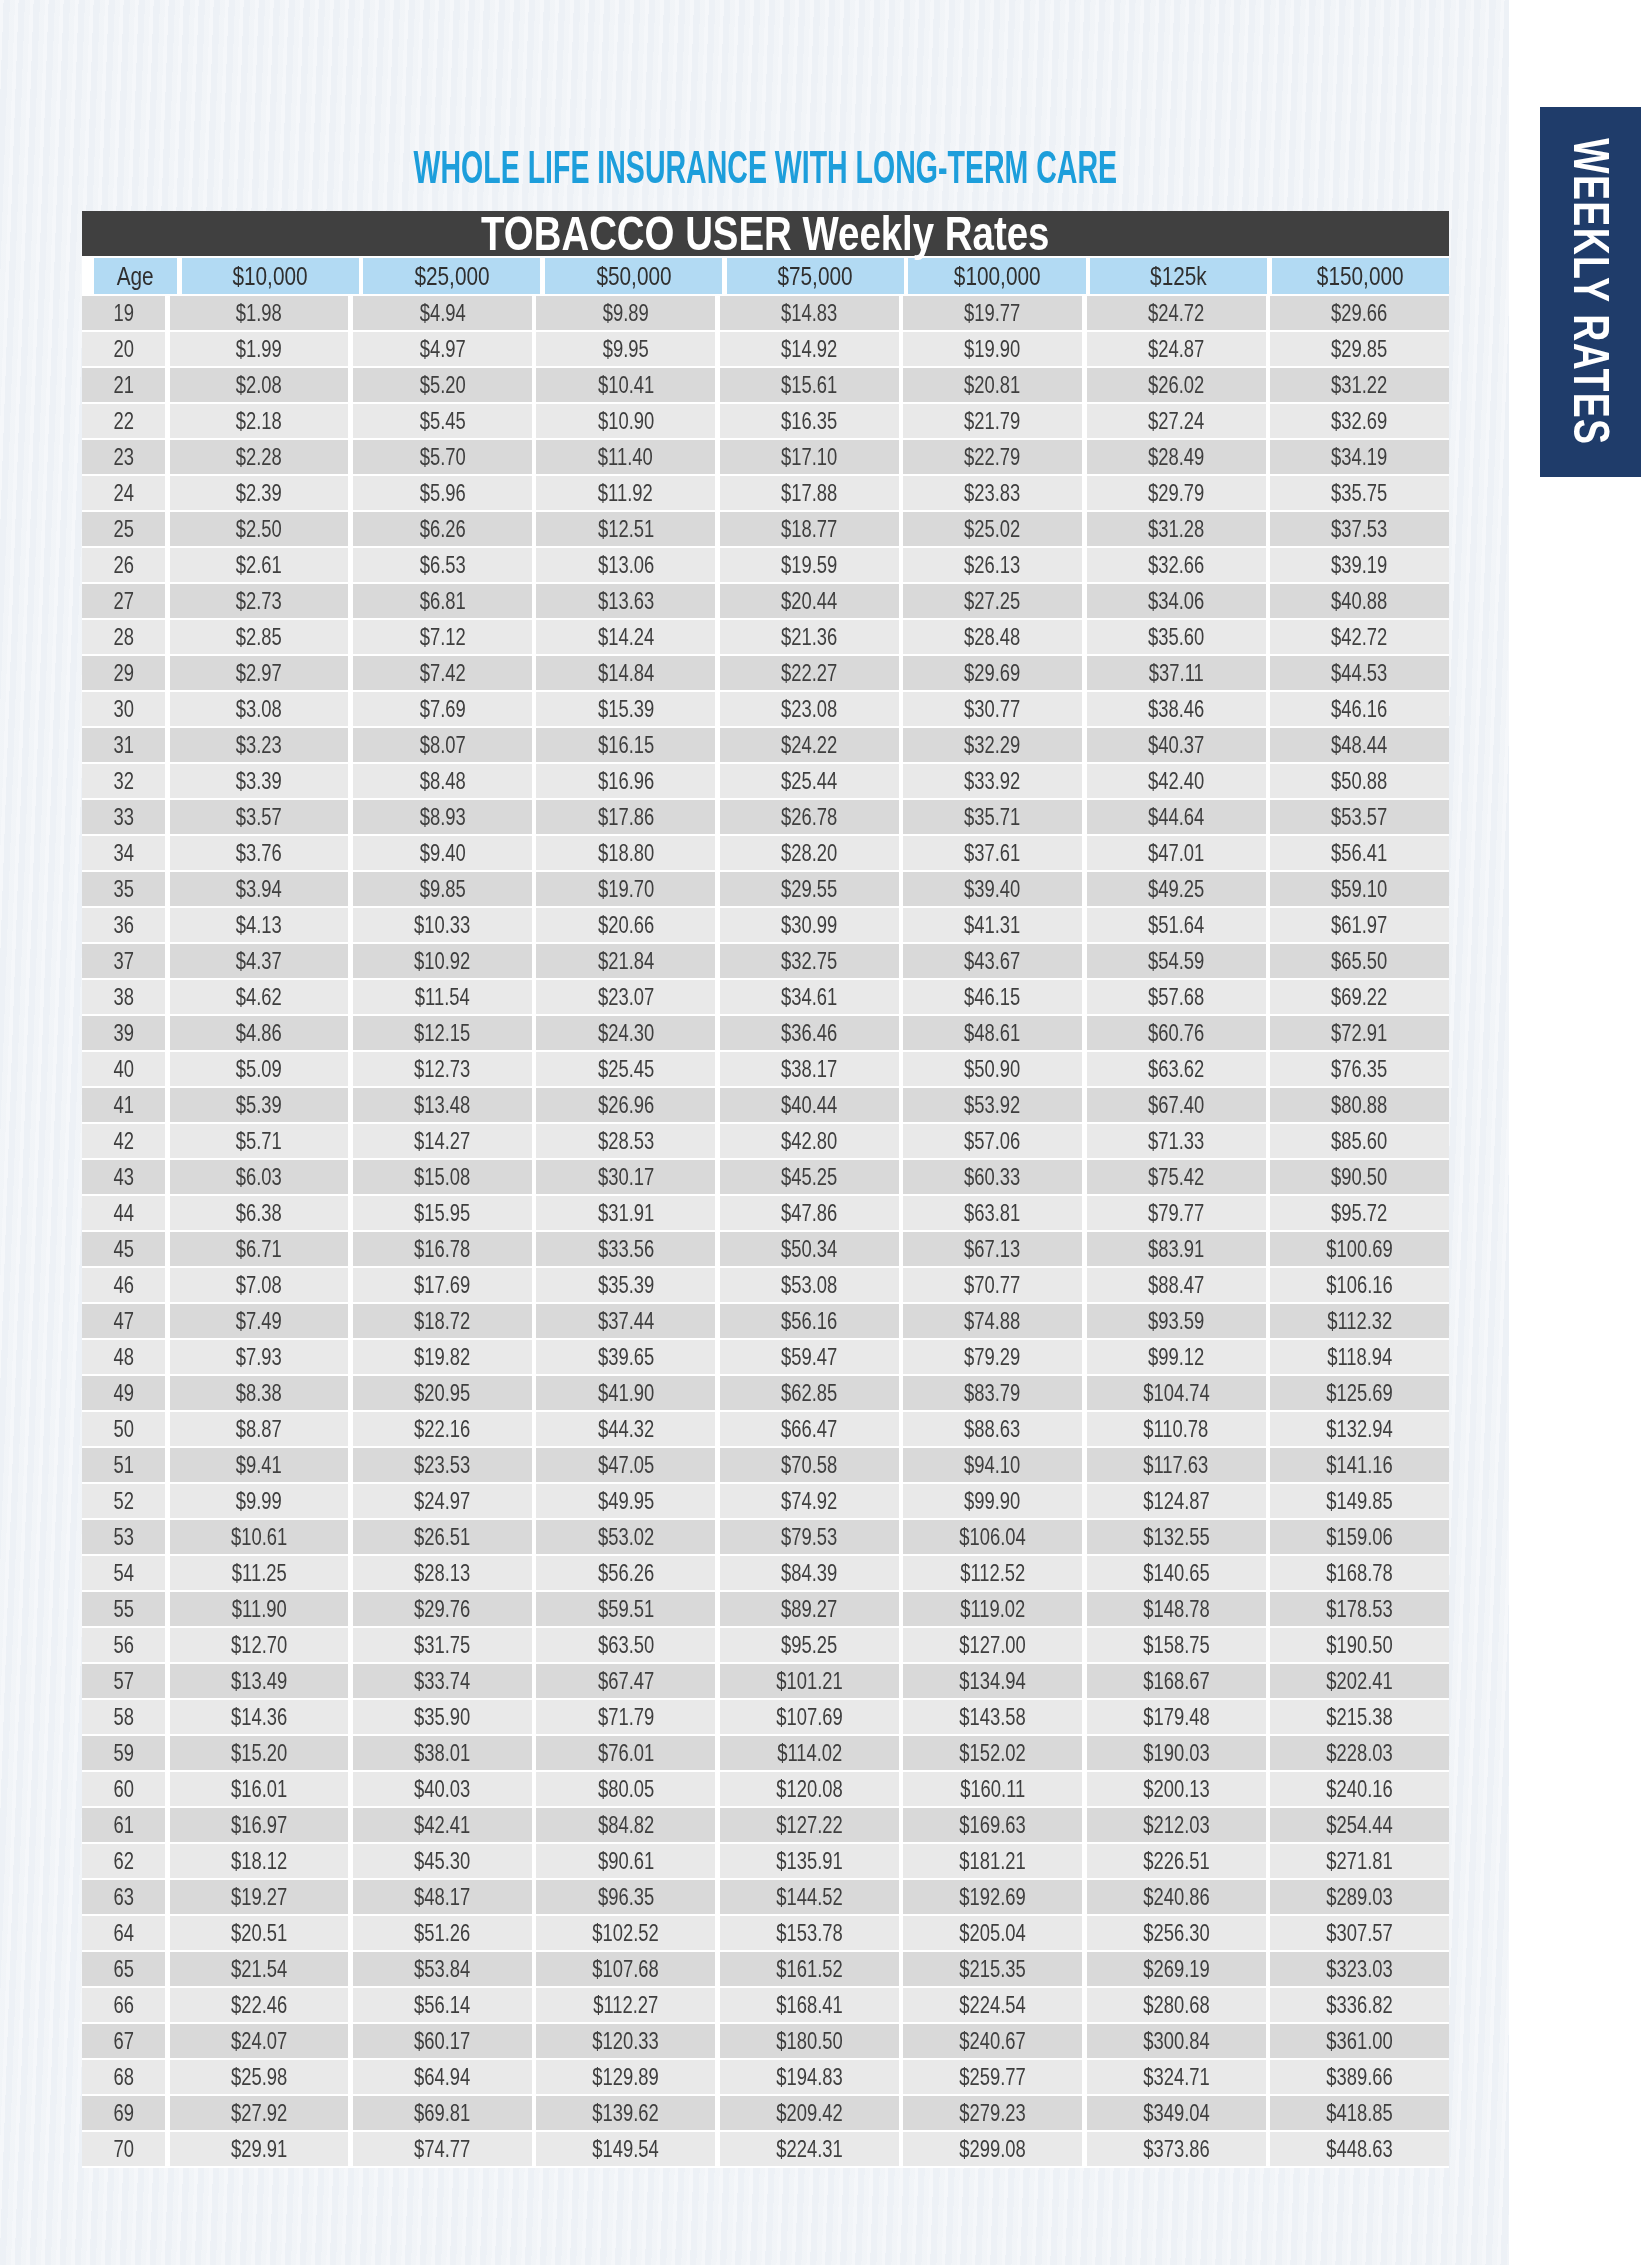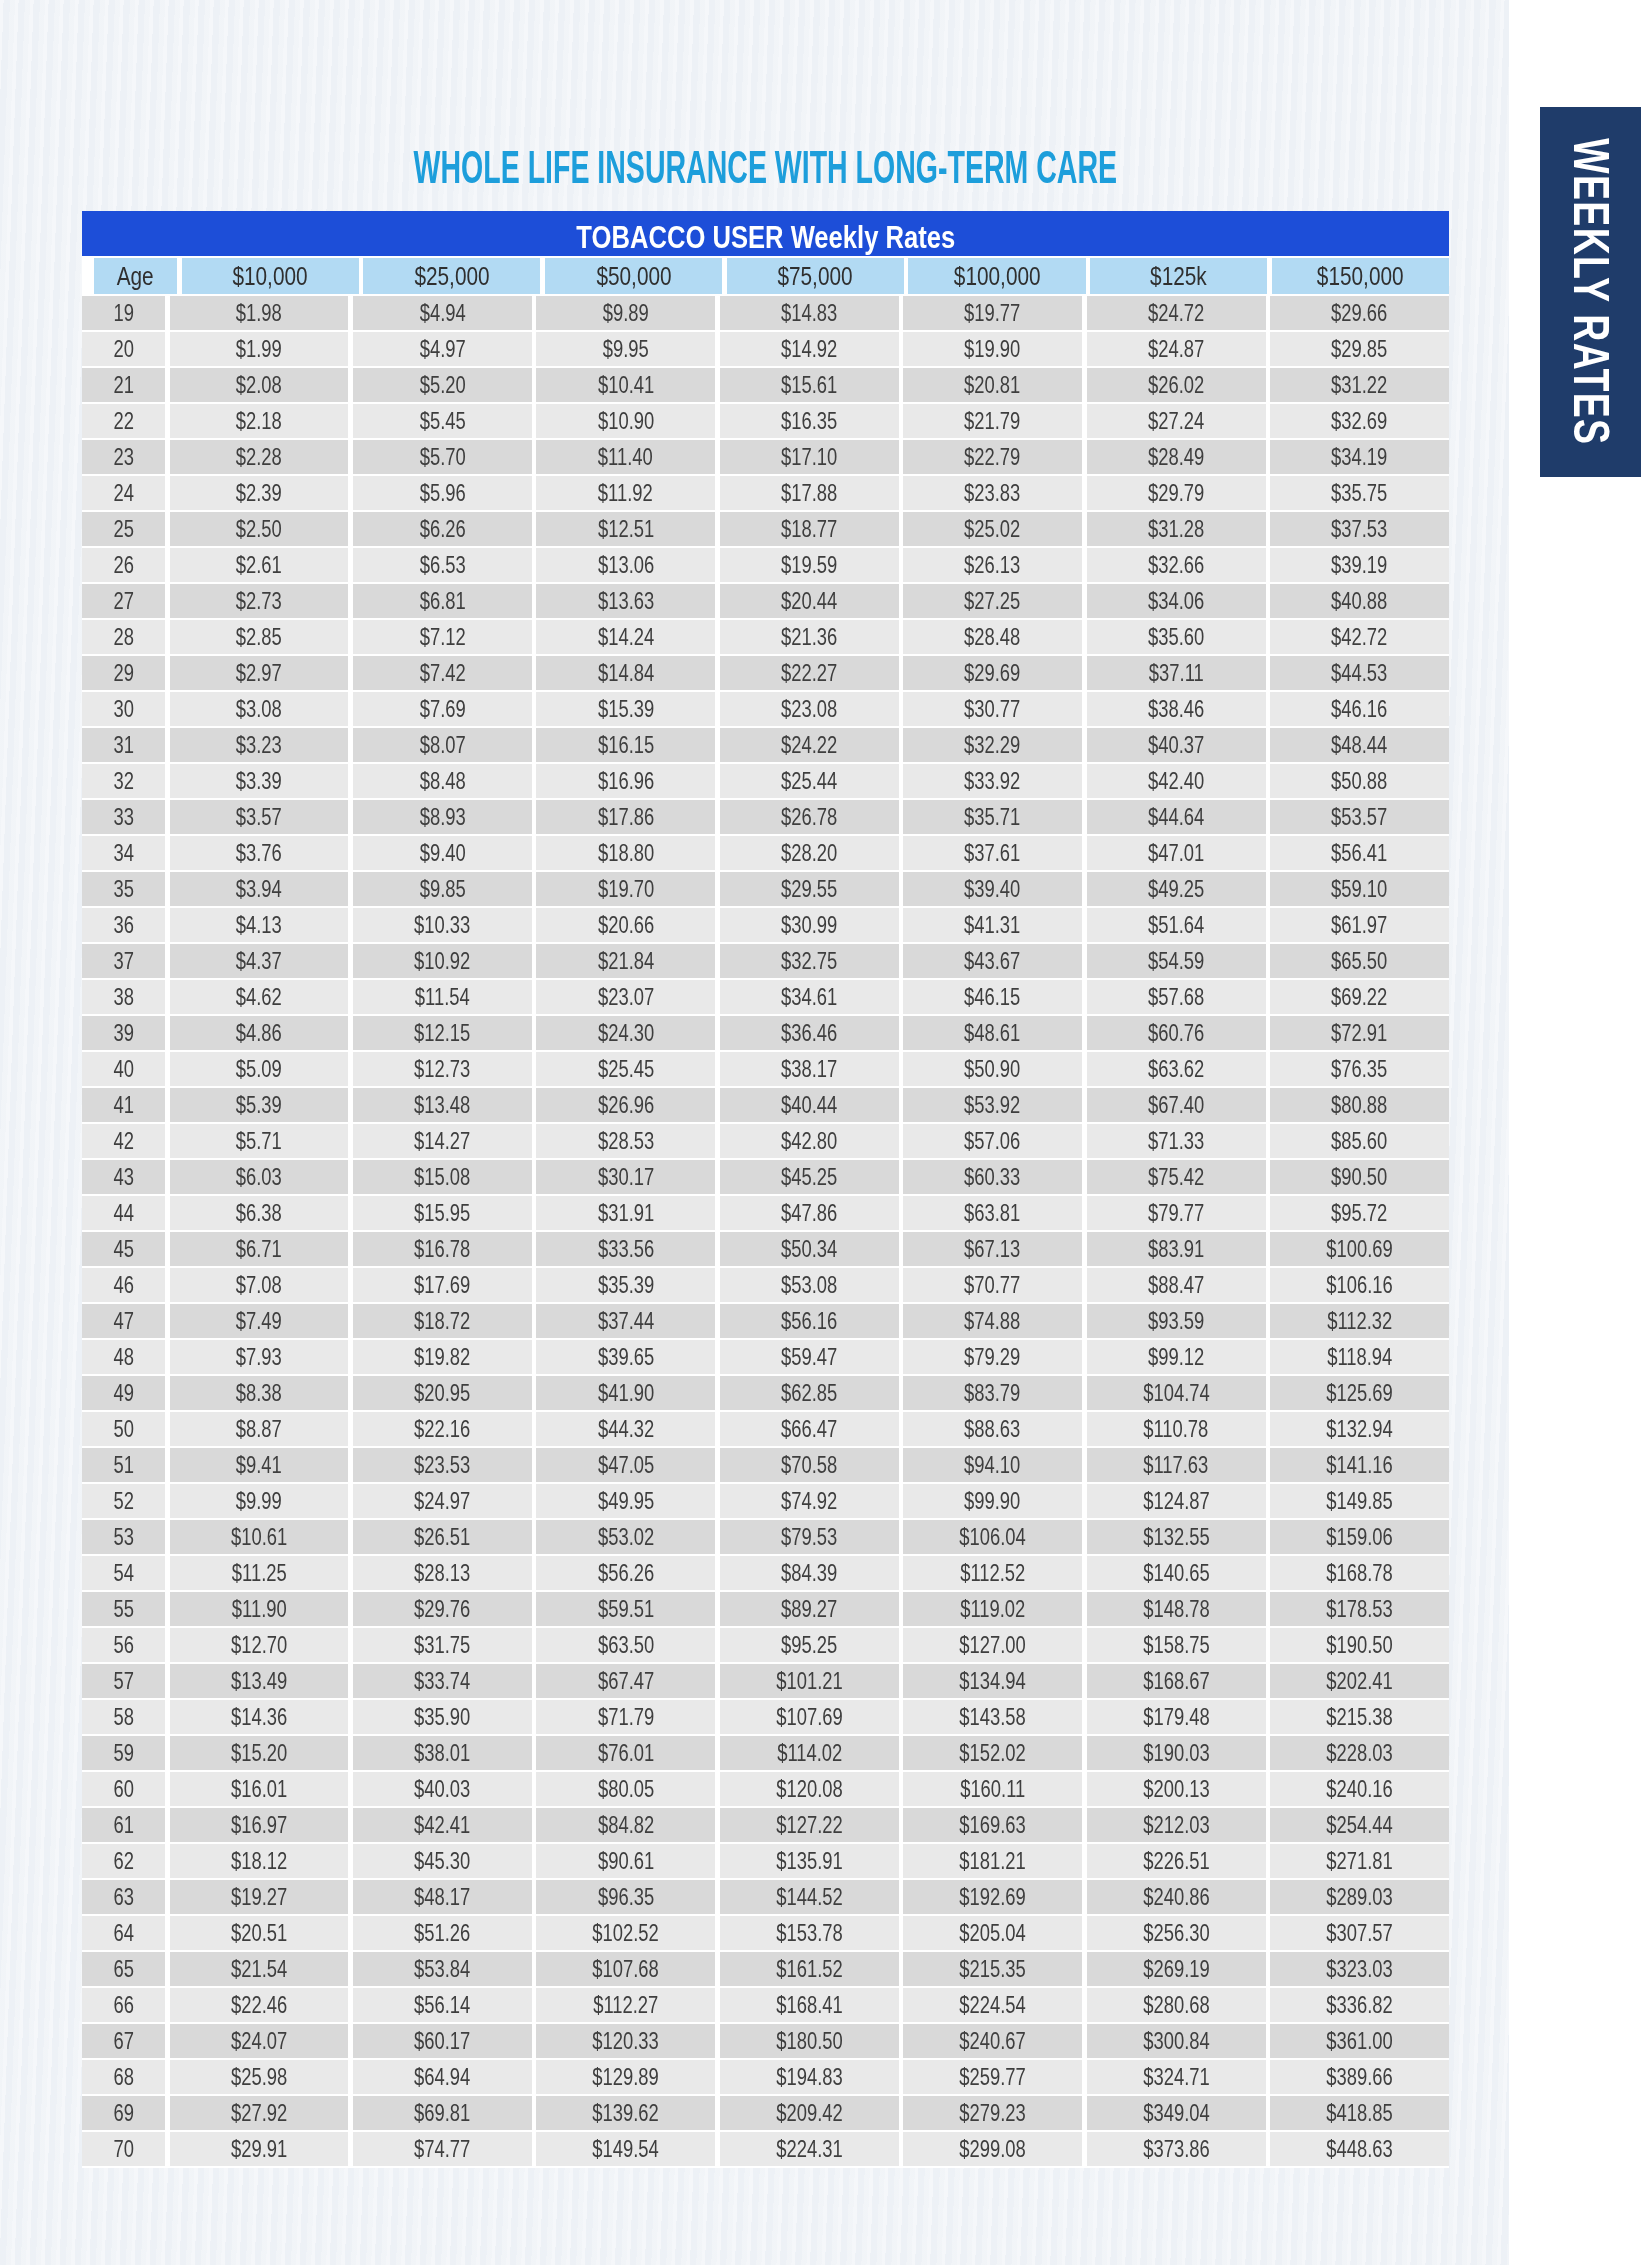--- a/index.html
+++ b/index.html
@@ -46,23 +46,23 @@
   .page-title .squeeze{
     display:inline-block;transform:scaleX(.62);transform-origin:50% 50%;
   }
   
   .table-wrap{
     position:absolute;left:82px;top:211px;width:1367px;
     background:#ffffff;
   }
   .thead-bar{
     height:45px;border-bottom:2.7px solid #ffffff;
-    background:#1d4ed8;
-    display:flex;align-items:flex-end;justify-content:center;
-    color:#ffffff;font-size:32px;font-weight:700;white-space:nowrap;
+    background:#404040;
+    display:flex;align-items:center;justify-content:center;
+    color:#ffffff;font-size:48px;font-weight:700;white-space:nowrap;
   }
   .row{
     display:grid;
     grid-template-columns:83px repeat(7,1fr);
     column-gap:4.5px;
     height:34px;
     border-bottom:2.7px solid #ffffff;
   }
   .row.head{height:36px;padding-left:12px;}
   .row.head .cell{background:#b2daf3;color:#2f2f2f;font-size:26px;}

